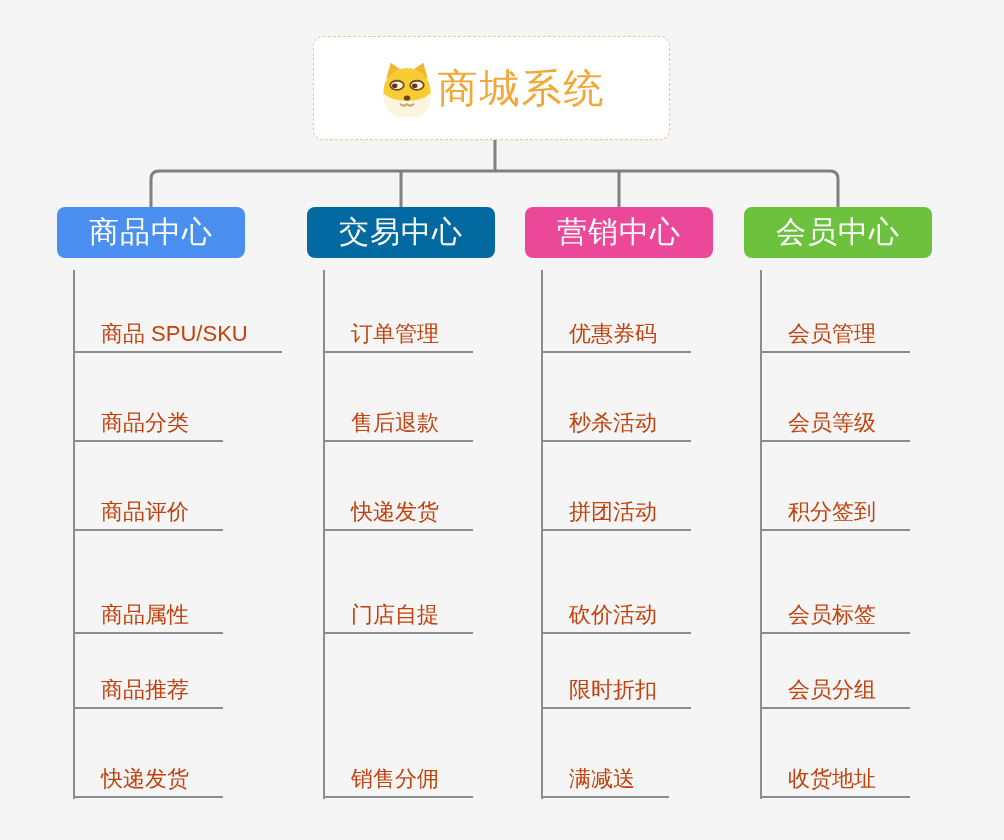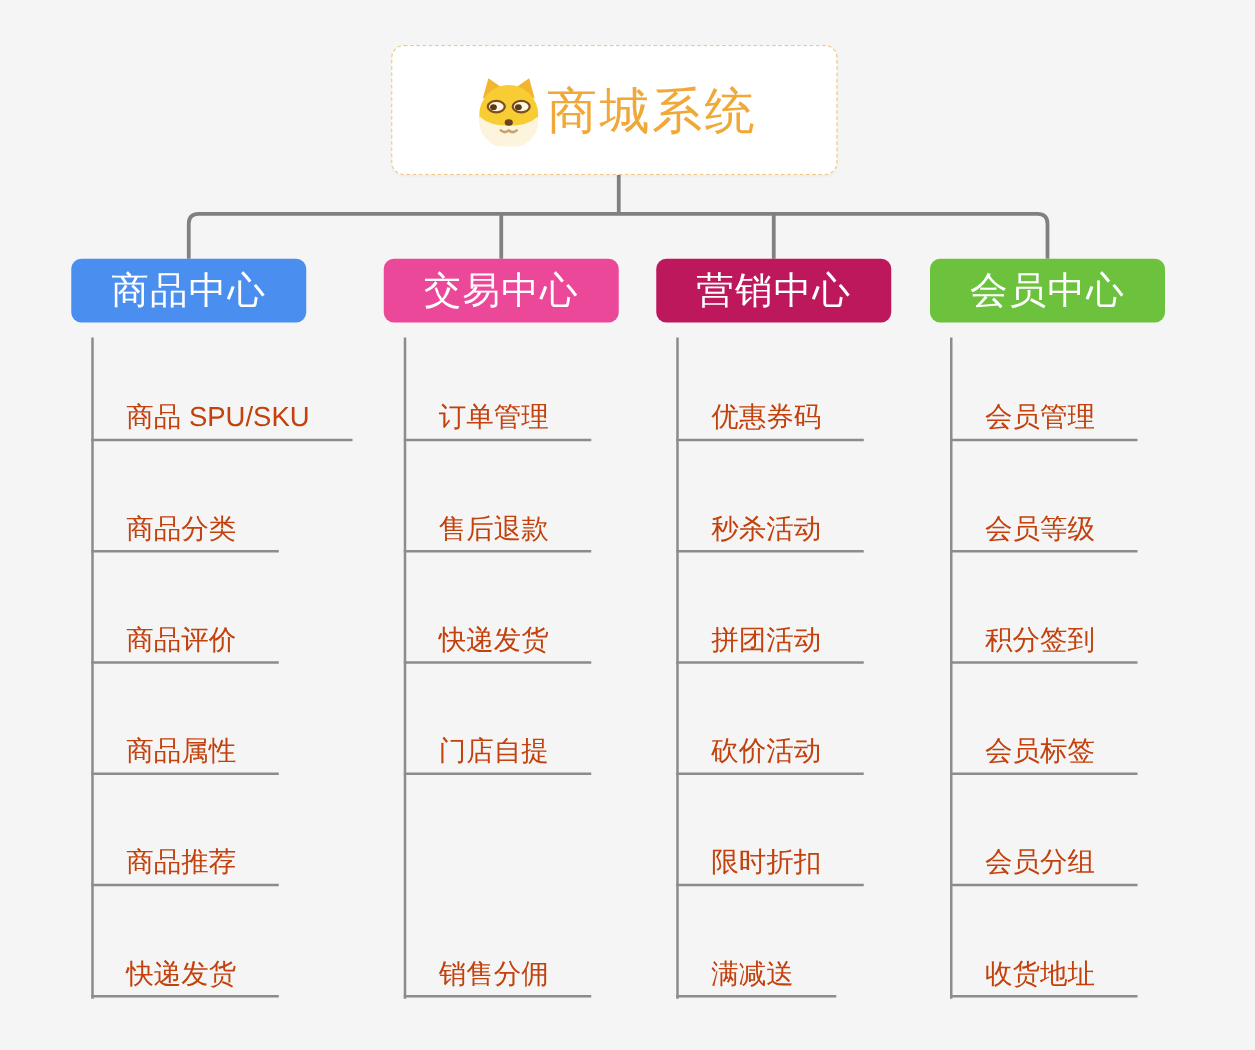--- a/index.html
+++ b/index.html
@@ -58,21 +58,21 @@
     display:inline-block;
     height:36px; line-height:33px;
     padding:0 34px 0 28px;
     font-size:22px; color:#c2410c;
     border-bottom:2px solid #8c8c8c;
     white-space:nowrap;
   }
   .ch-0 { top:47px; }
   .ch-1 { top:136px; }
   .ch-2 { top:225px; }
-  .ch-3 { top:314px; }
+  .ch-3 { top:328px; }
   .ch-4 { top:403px; }
   .ch-5 { top:492px; }
 </style>
 </head>
 <body>
 
 <div class="canvas">
 
   <svg class="connectors" viewBox="0 0 1004 840">
     <path d="M495 140 V171
@@ -94,22 +94,22 @@
       <ellipse cx="43" cy="29" rx="7.5" ry="5" fill="#fff7e0" stroke="#7d4e1f" stroke-width="2"></ellipse>
       <ellipse cx="18.5" cy="29.5" rx="3" ry="2.6" fill="#5f3813"></ellipse>
       <ellipse cx="40.5" cy="29.5" rx="3" ry="2.6" fill="#5f3813"></ellipse>
       <ellipse cx="32" cy="43" rx="3.6" ry="2.8" fill="#6b4318"></ellipse>
       <path d="M25 50 Q28.5 53 32 50 Q35.5 53 39 50" fill="none" stroke="#c9a06a" stroke-width="2.2" stroke-linecap="round"></path>
     </svg>
     <span class="root-title">商城系统</span>
   </div>
 
   <div class="branch-header bh-0" style="background: rgb(74, 143, 240);">商品中心</div>
-  <div class="branch-header bh-1" style="background: #ec4899;">交易中心</div>
-  <div class="branch-header bh-2" style="background: #be185d;">营销中心</div>
+  <div class="branch-header bh-1" style="background: #0369a1;">交易中心</div>
+  <div class="branch-header bh-2" style="background: #ec4899;">营销中心</div>
   <div class="branch-header bh-3" style="background: rgb(108, 194, 61);">会员中心</div>
 
   <div class="column col-0">
     <div class="trunk"></div>
     <div class="child ch-0">商品 SPU/SKU</div>
     <div class="child ch-1">商品分类</div>
     <div class="child ch-2">商品评价</div>
     <div class="child ch-3">商品属性</div>
     <div class="child ch-4">商品推荐</div>
     <div class="child ch-5">快递发货</div>

